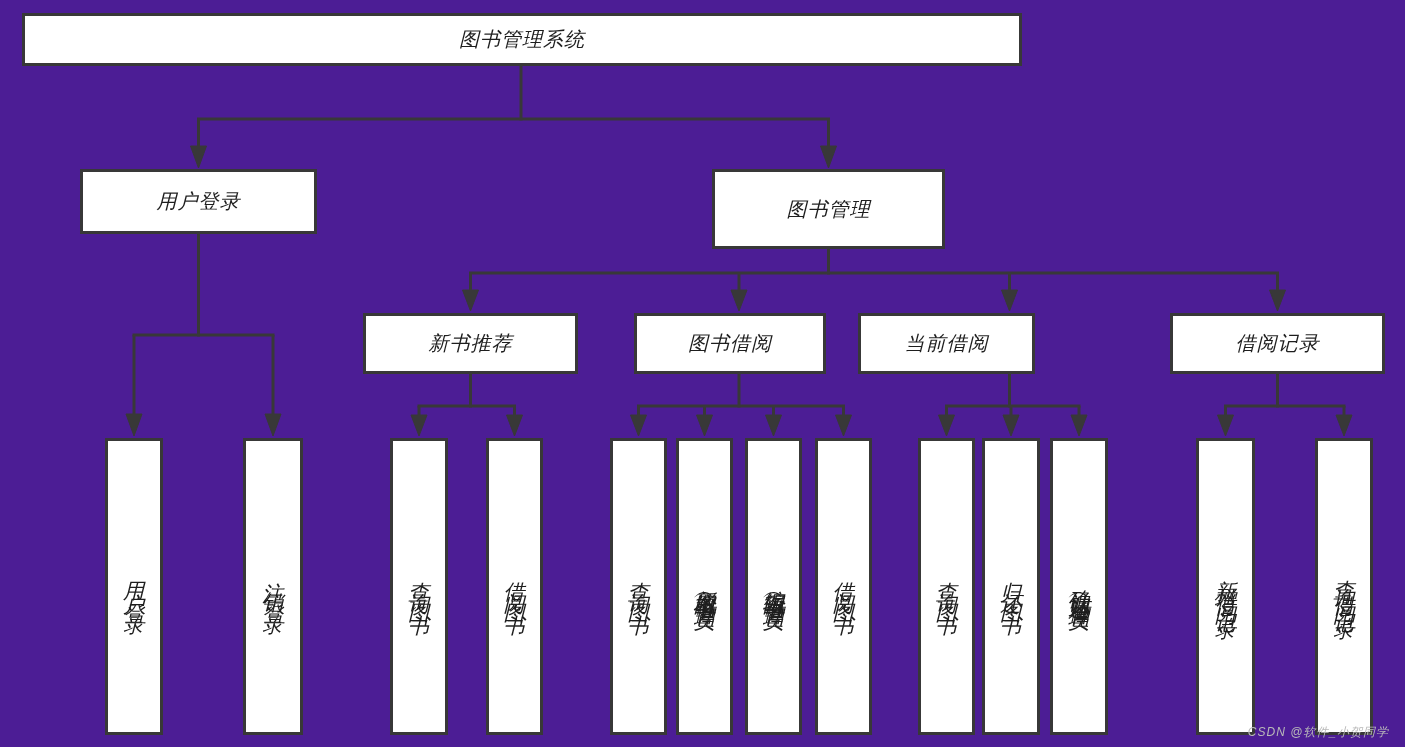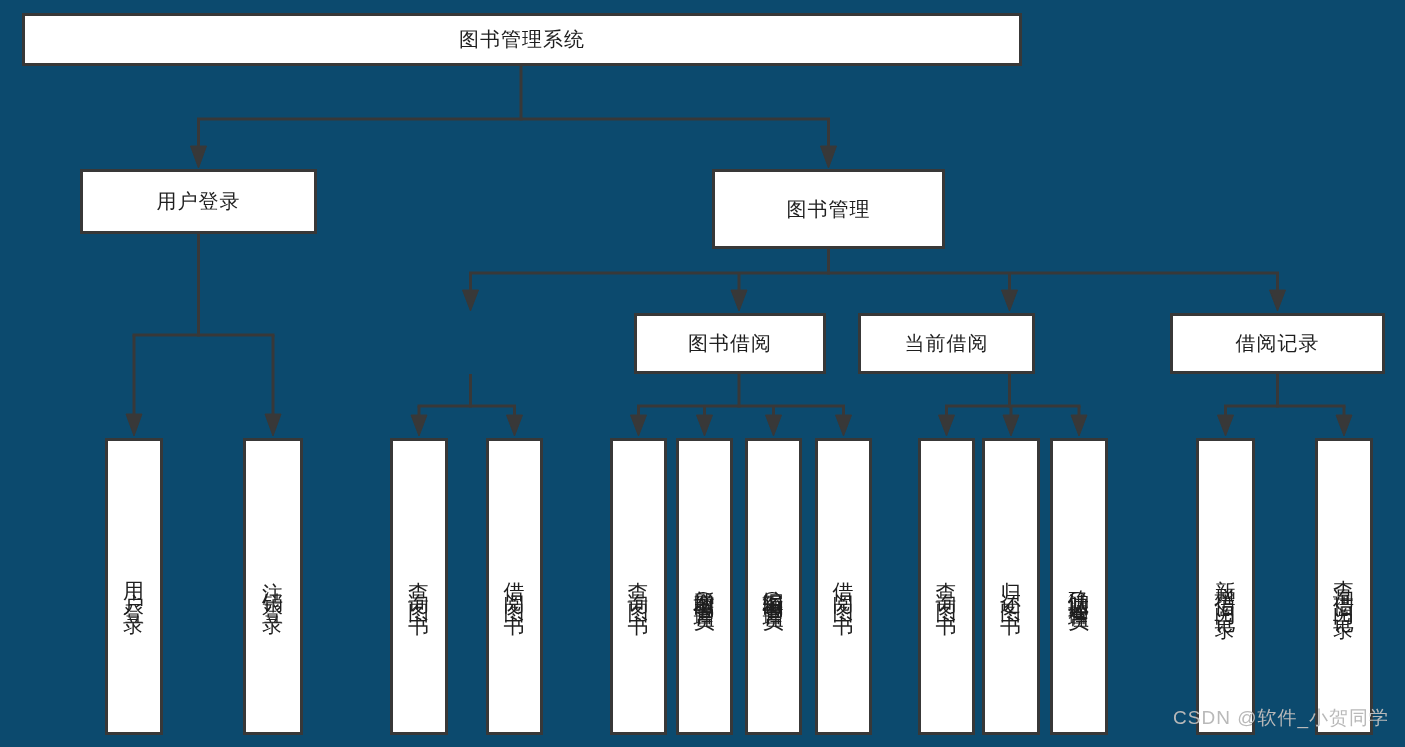--- a/index.html
+++ b/index.html
@@ -1,21 +1,22 @@
 <!DOCTYPE html>
 <html><head>
 <meta charset="utf-8">
 <style>
   html,body{margin:0;padding:0;background:#ffffff;}
   .canvas{
     position:relative;
     width:1405px;height:747px;
-    background:#0c4a6e;
+    background:#4c1d95;
     font-family:"Liberation Sans","DejaVu Sans",sans-serif;
     overflow:hidden;
+    font-style:italic;
   }
   .connectors{position:absolute;left:0;top:0;z-index:1;}
   .node{
     position:absolute;
     box-sizing:border-box;
     border:3px solid #383838;
     background:#ffffff;
     display:flex;align-items:center;justify-content:center;
     color:#1e1e1e;
     z-index:2;
@@ -27,23 +28,23 @@
   }
   .node.leaf span.vtext{
     writing-mode:vertical-rl;
     text-orientation:mixed;
     font-size:21px;
     line-height:1;
     white-space:nowrap;
   }
   .watermark{
     position:absolute;
-    right:16px;bottom:16px;
+    right:16px;bottom:6px;
     color:#b9b9b9;
-    font-size:19px;
+    font-size:12px;
     letter-spacing:1px;
     z-index:3;
     white-space:nowrap;
   }
 </style>
 </head>
 <body>
 
 <div class="canvas">
 
@@ -127,20 +128,23 @@
     <span>图书管理系统</span>
   </div>
 
   <div class="node hbox" style="left:80px;top:169px;width:237px;height:65px">
     <span>用户登录</span>
   </div>
   <div class="node hbox" style="left:712px;top:169px;width:233px;height:80px">
     <span>图书管理</span>
   </div>
 
+  <div class="node hbox" style="left:363px;top:313px;width:215px;height:61px">
+    <span>新书推荐</span>
+  </div>
   <div class="node hbox" style="left:634px;top:313px;width:192px;height:61px">
     <span>图书借阅</span>
   </div>
   <div class="node hbox" style="left:858px;top:313px;width:177px;height:61px">
     <span>当前借阅</span>
   </div>
   <div class="node hbox" style="left:1170px;top:313px;width:215px;height:61px">
     <span>借阅记录</span>
   </div>
 

